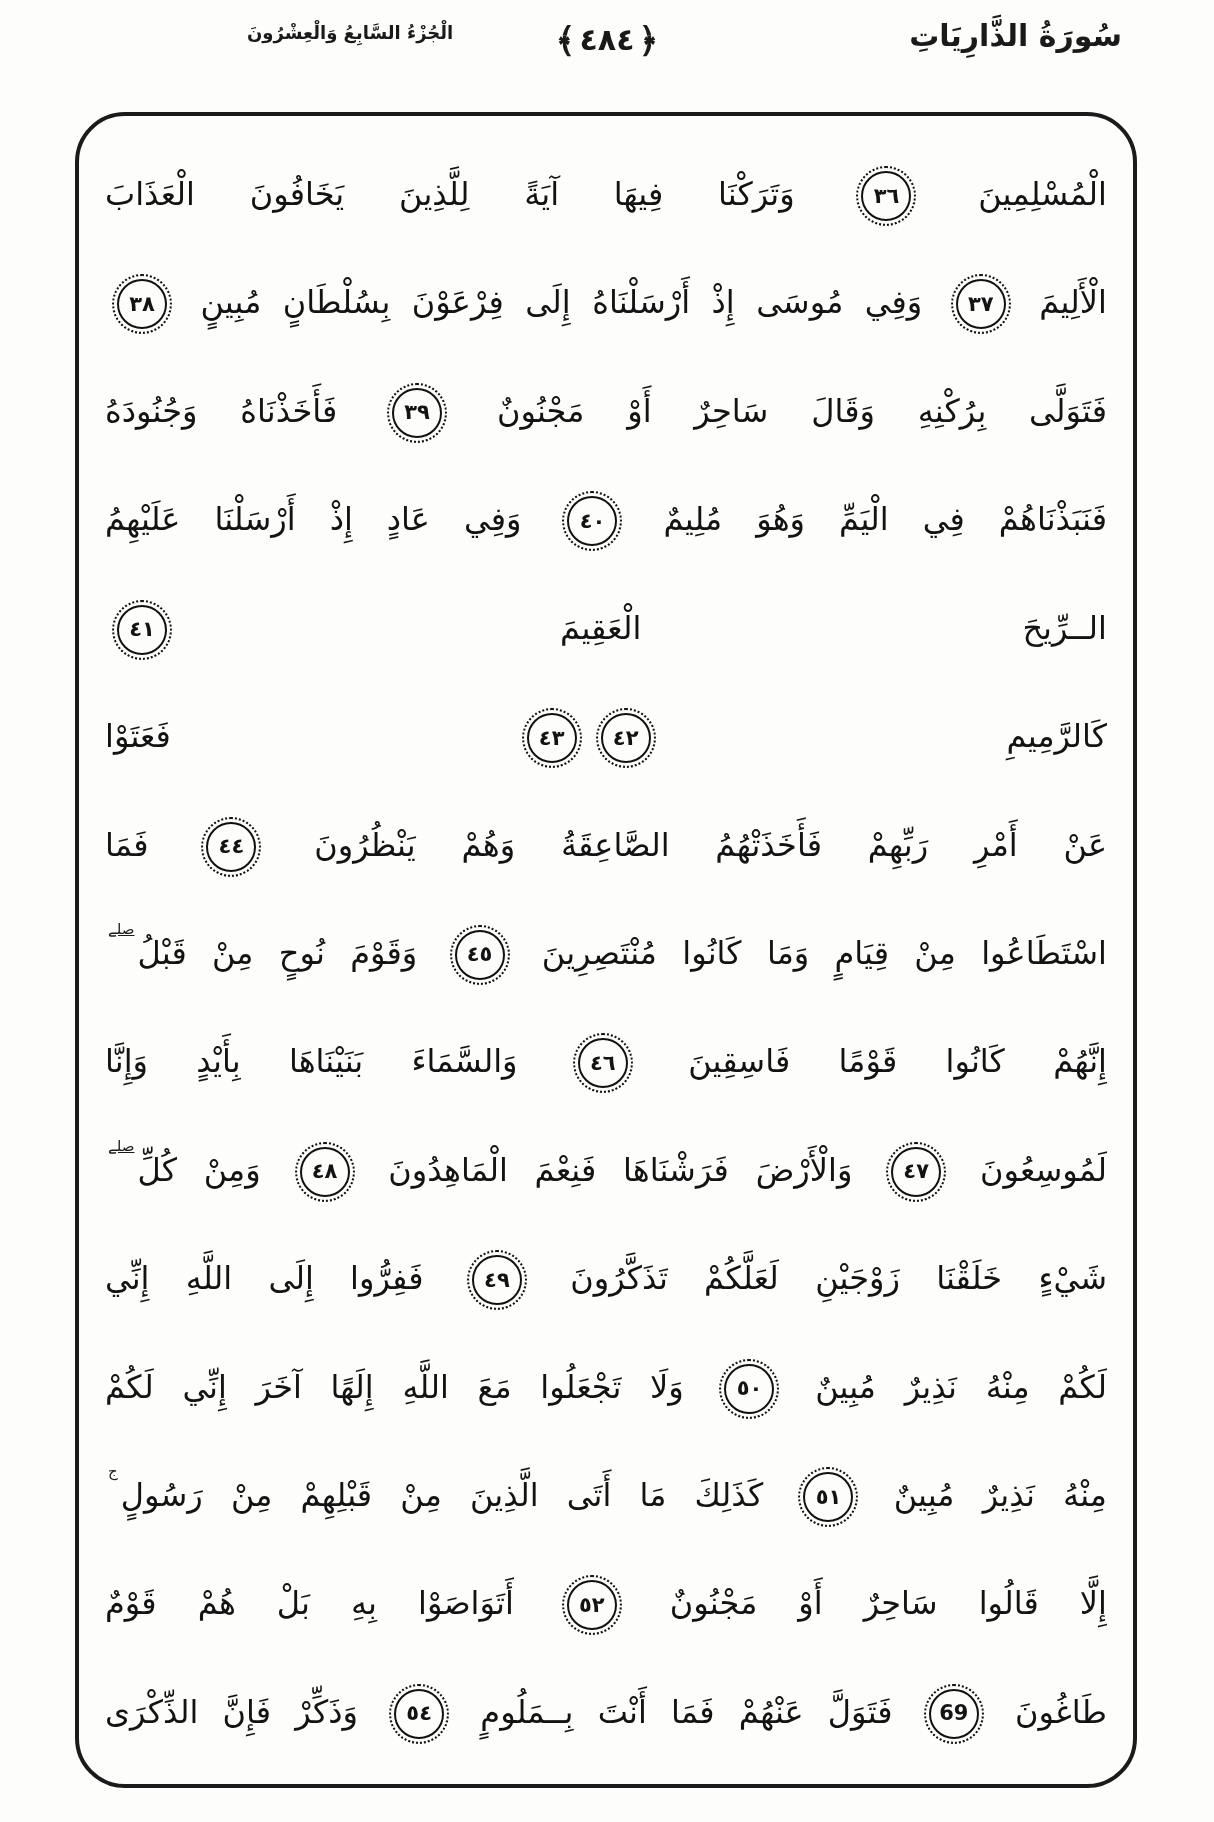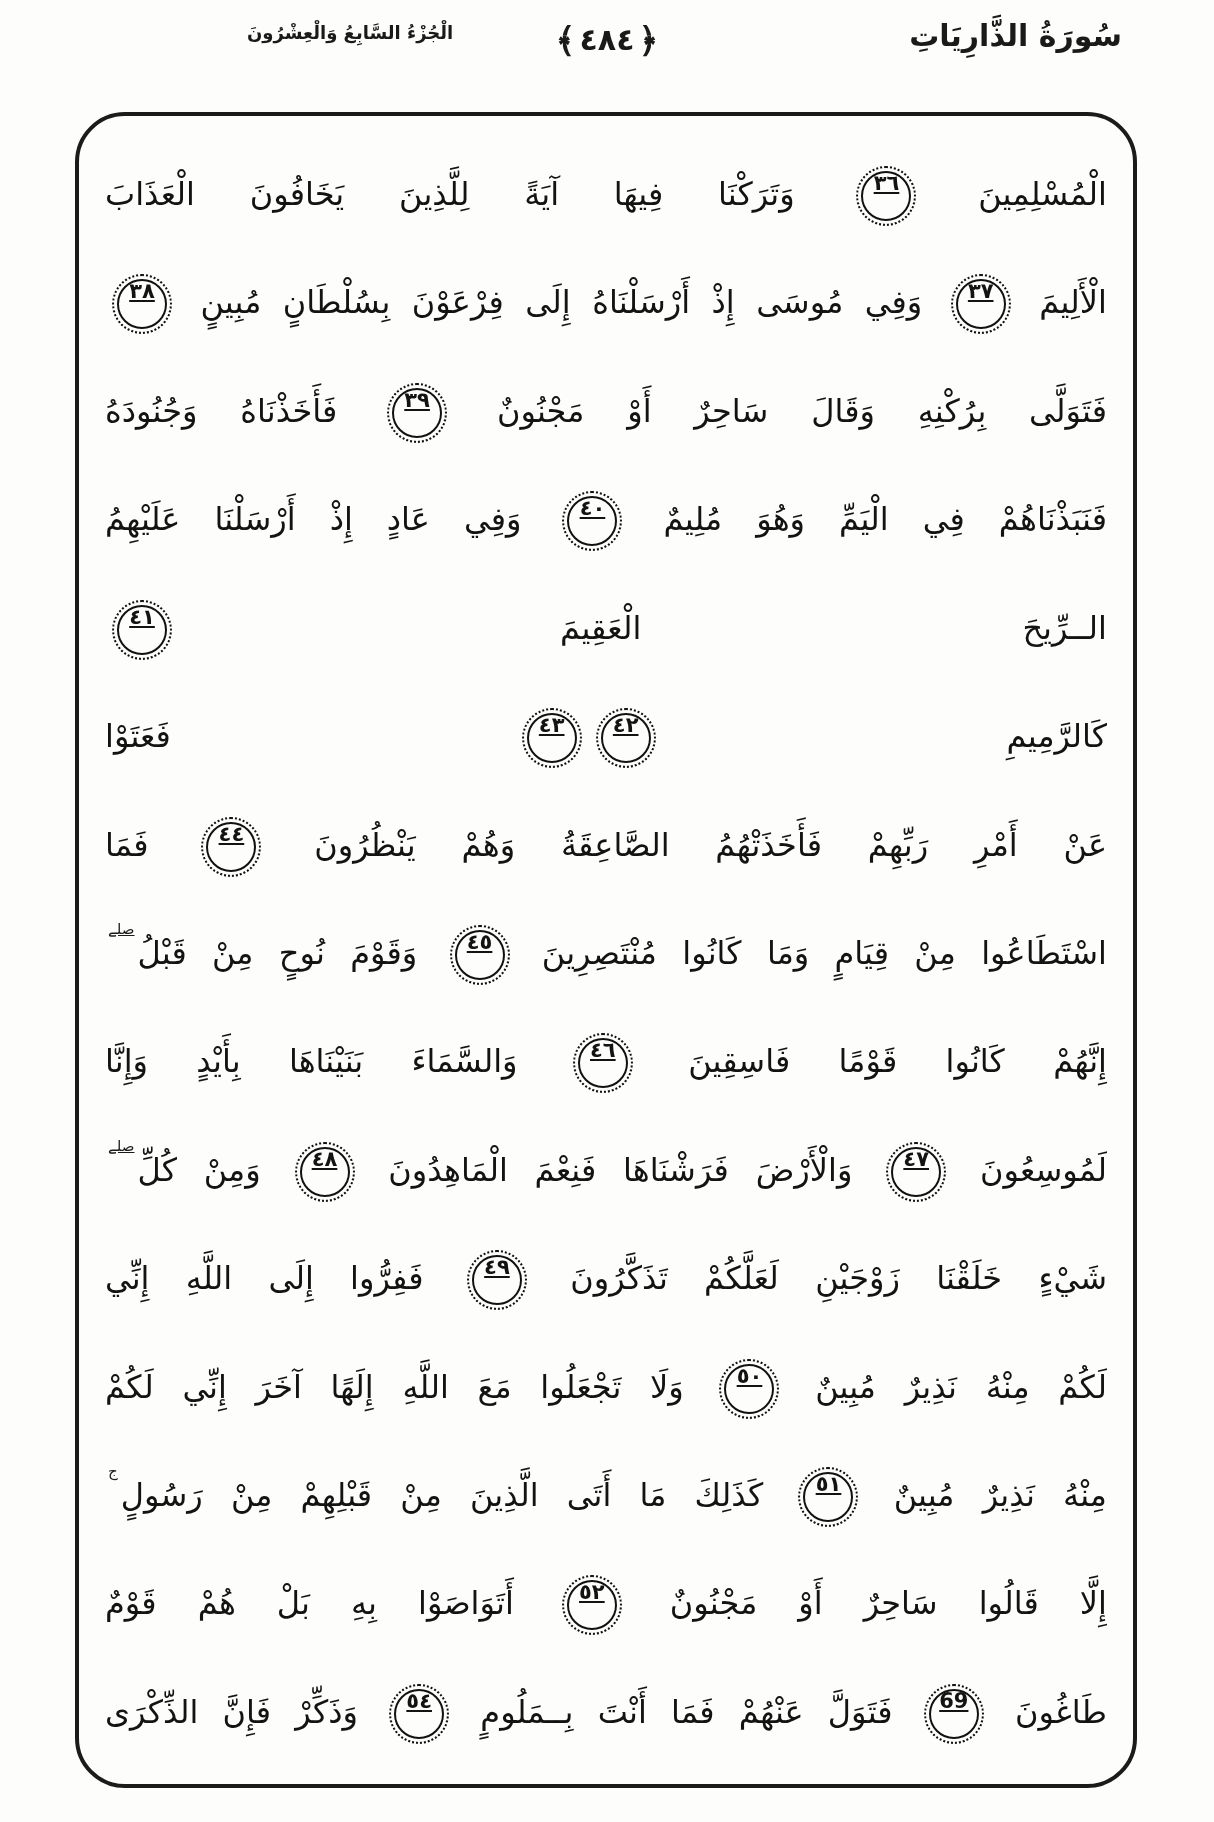--- a/index.html
+++ b/index.html
@@ -31,26 +31,25 @@
     direction:rtl;
     font-size:32px;line-height:108px;height:108px;
     text-align:justify;text-align-last:justify;
     overflow:hidden;
     color:#131313;
     font-weight:500;
   }
   .qtext{white-space:normal;}
   
   .verse-badge{
-    position:relative;display:inline-flex;justify-content:center;
+    position:relative;display:inline-flex;align-items:center;justify-content:center;
     width:46px;height:46px;flex:none;
     border:2.5px solid #111;border-radius:50%;
     margin:0 12px;vertical-align:middle;
     background:#fdfdfc;
-    text-decoration:underline;
   }
   .verse-badge::before{
     content:"";position:absolute;inset:-7px;border-radius:50%;
     border:2.5px dotted #111;
   }
   .vnum{font-size:21px;line-height:1;font-weight:bold;direction:rtl;}
   
   .waqf{
     display:inline-block;font-size:15px;line-height:1;
     vertical-align:30px;margin:8px 3px;color:#1a1a1a;

